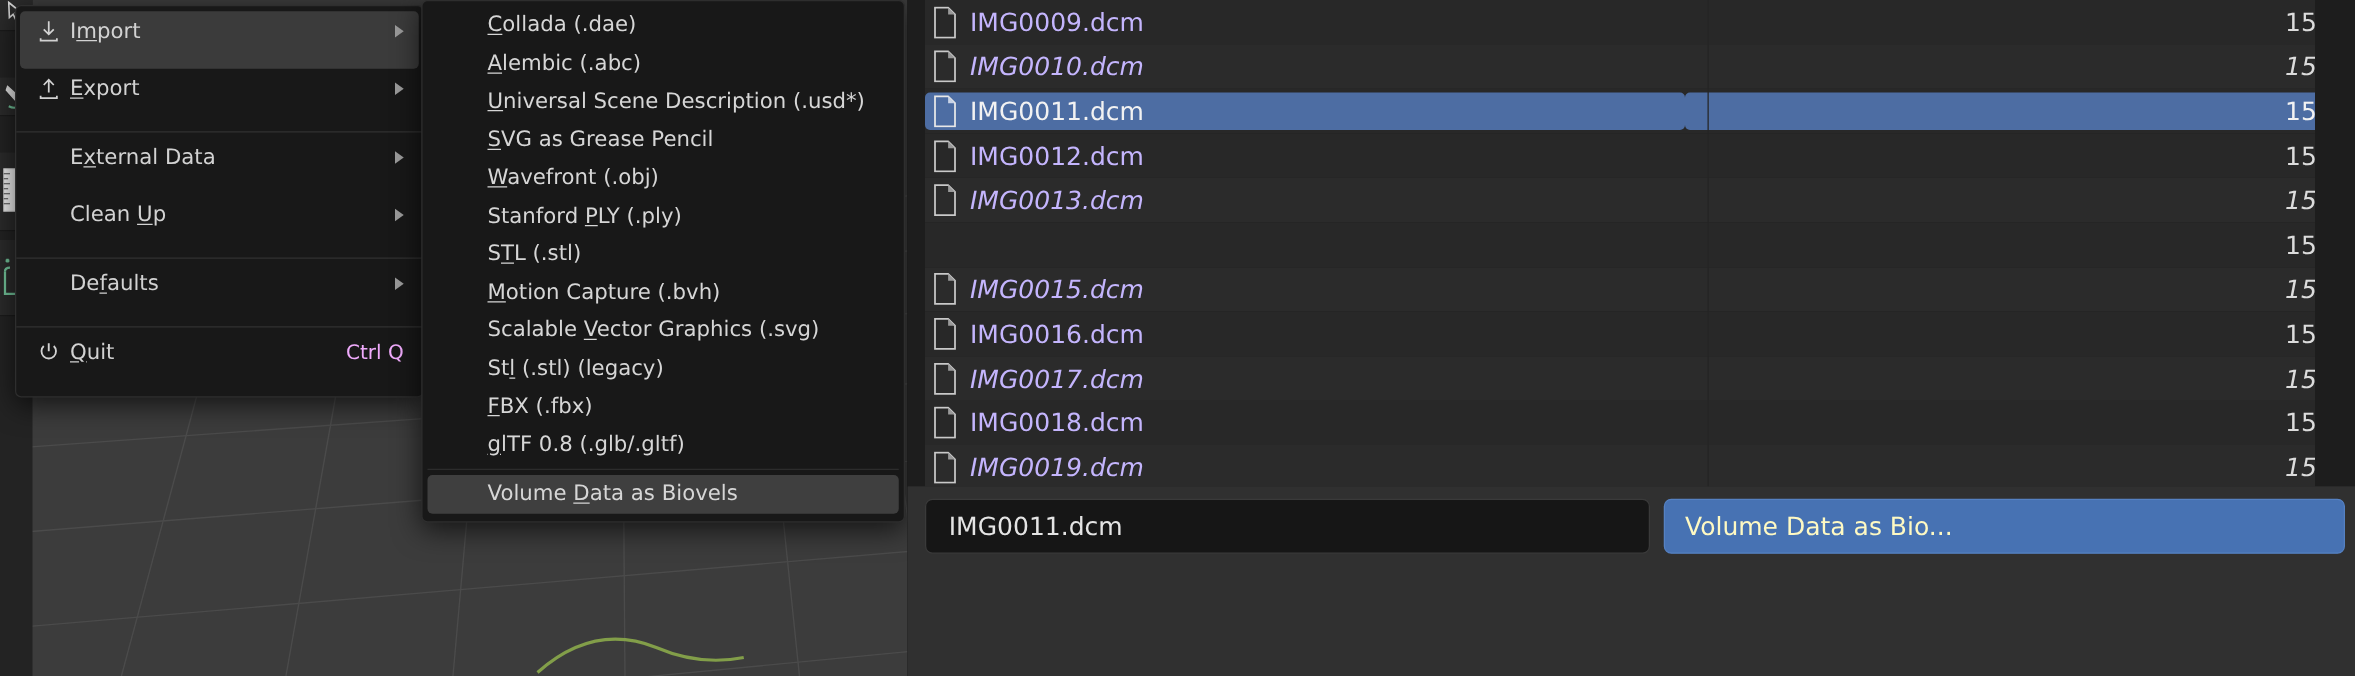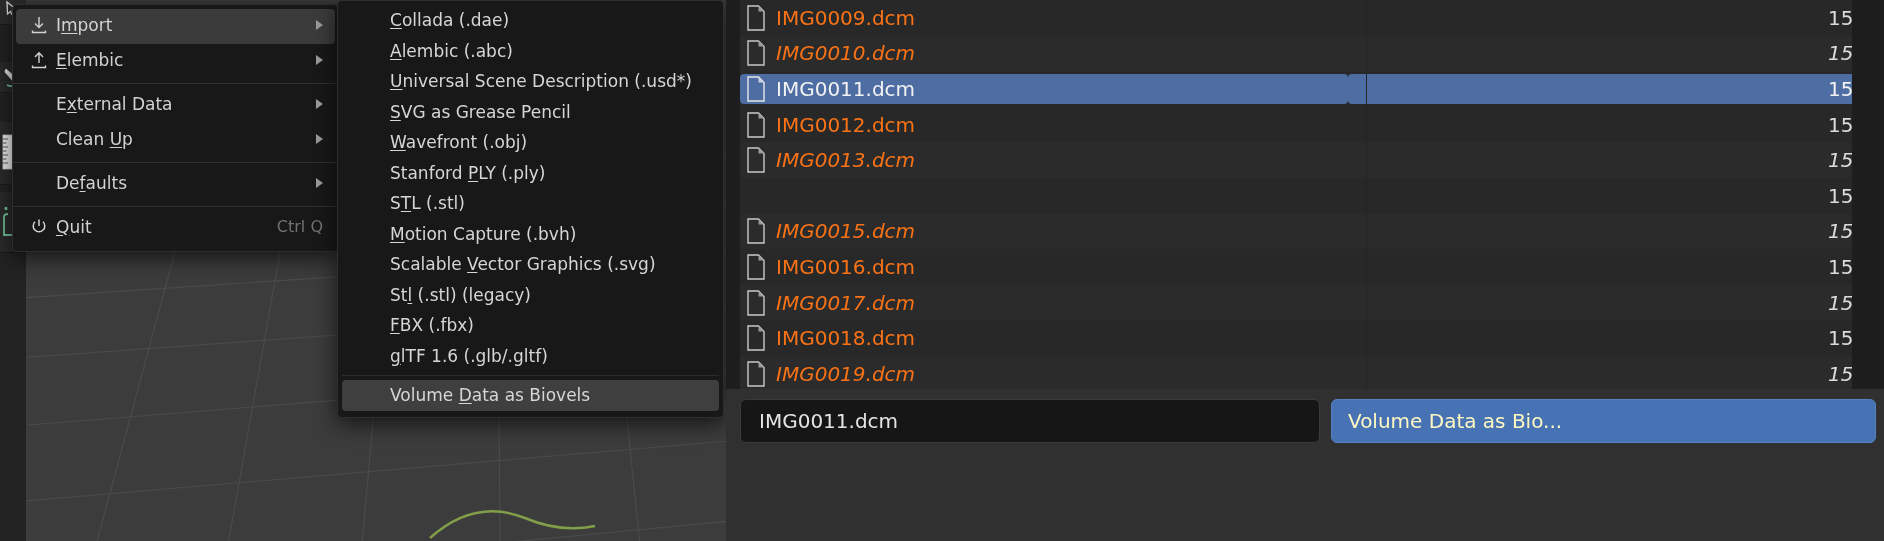--- a/index.html
+++ b/index.html
@@ -53,40 +53,40 @@
     border-radius: 5px;
     box-shadow: 0 6px 22px rgba(0,0,0,.65);
     padding: 4px 0 5px 0;
     z-index: 40;
   }
   .mrow {
     position: relative;
     height: 31px;
     display: flex;
     align-items: center;
-    padding: 0 12px 4px 8px;
+    padding: 0 12px 15px 8px;
     margin: 0 3px;
     border-radius: 4px;
     color: #d2d2d2;
     font-size: 17px;
     white-space: nowrap;
   }
   .mrow.hl { background: #3b3b3b; }
   .mrow .mico {
     width: 30px; min-width: 30px;
     display: flex; align-items: center; justify-content: center;
     margin-right: 2px;
   }
   .mrow .mlabel { flex: 1 1 auto; }
   .mrow .mlabel .u {
     text-decoration: underline;
     text-underline-offset: 2px;
   }
   .mrow .maccel {
-    color: #737373;
+    color: #f0abfc;
     font-size: 16px;
     margin-left: 18px;
   }
   .marrow {
     width: 0; height: 0;
     border-left: 7px solid #9a9a9a;
     border-top: 5px solid transparent;
     border-bottom: 5px solid transparent;
     margin-left: 10px;
   }
@@ -160,21 +160,21 @@
     position: absolute;
     left: 622px;
     width: 622px;
     height: 30px;
     display: flex;
     align-items: center;
     border-radius: 4px;
     box-sizing: border-box;
   }
   .fb-row .fname {
-    color: #f97316;
+    color: #c4b5fd;
     font-size: 20px;
     margin-left: 10px;
   }
   .fb-row .fdate {
     color: #dcdcdc;
     font-size: 20px;
     position: absolute;
     left: 480px;
   }
   .fb-row.selected .name-cell,
@@ -334,21 +334,21 @@
       <span class="marrow"></span>
     </div>
 
     <div class="mrow">
       <span class="mico">
         <svg width="20" height="20" viewBox="0 0 20 20">
           <path d="M10 13 L10 3 M6 7 L10 2.8 L14 7" fill="none" stroke="#d2d2d2" stroke-width="1.4"></path>
           <path d="M3.5 15.5 L3.5 17.5 L16.5 17.5 L16.5 15.5" fill="none" stroke="#d2d2d2" stroke-width="1.4"></path>
         </svg>
       </span>
-      <span class="mlabel"><span></span><span class="u">E</span><span>lembic</span></span>
+      <span class="mlabel"><span></span><span class="u">E</span><span>xport</span></span>
       <span class="marrow"></span>
     </div>
 
     <div class="msep"></div>
 
     <div class="mrow">
       <span class="mico"></span>
       <span class="mlabel"><span>E</span><span class="u">x</span><span>ternal Data</span></span>
       <span class="marrow"></span>
     </div>
@@ -410,21 +410,21 @@
     <div class="srow">
       <span><span>Scalable </span><span class="u">V</span><span>ector Graphics (.svg)</span></span>
     </div>
     <div class="srow">
       <span><span>St</span><span class="u">l</span><span> (.stl) (legacy)</span></span>
     </div>
     <div class="srow">
       <span><span></span><span class="u">F</span><span>BX (.fbx)</span></span>
     </div>
     <div class="srow">
-      <span><span></span><span class="u">g</span><span>lTF 1.6 (.glb/.gltf)</span></span>
+      <span><span></span><span class="u">g</span><span>lTF 0.8 (.glb/.gltf)</span></span>
     </div>
 
     <div class="ssep"></div>
 
     <div class="srow hl">
       <span><span>Volume </span><span class="u">D</span><span>ata as Biovels</span></span>
     </div>
   </div>
 </div>
 

